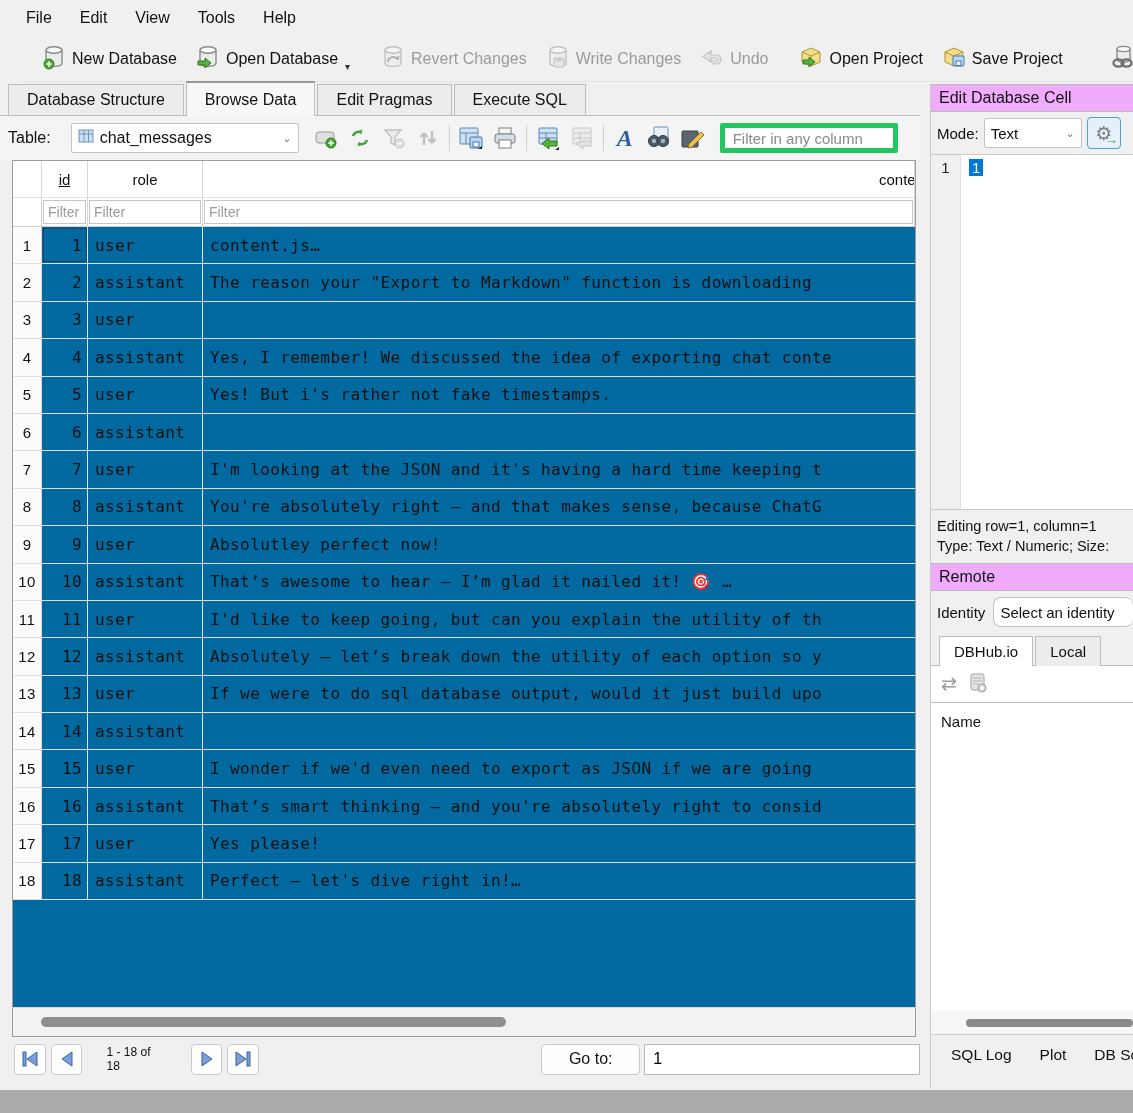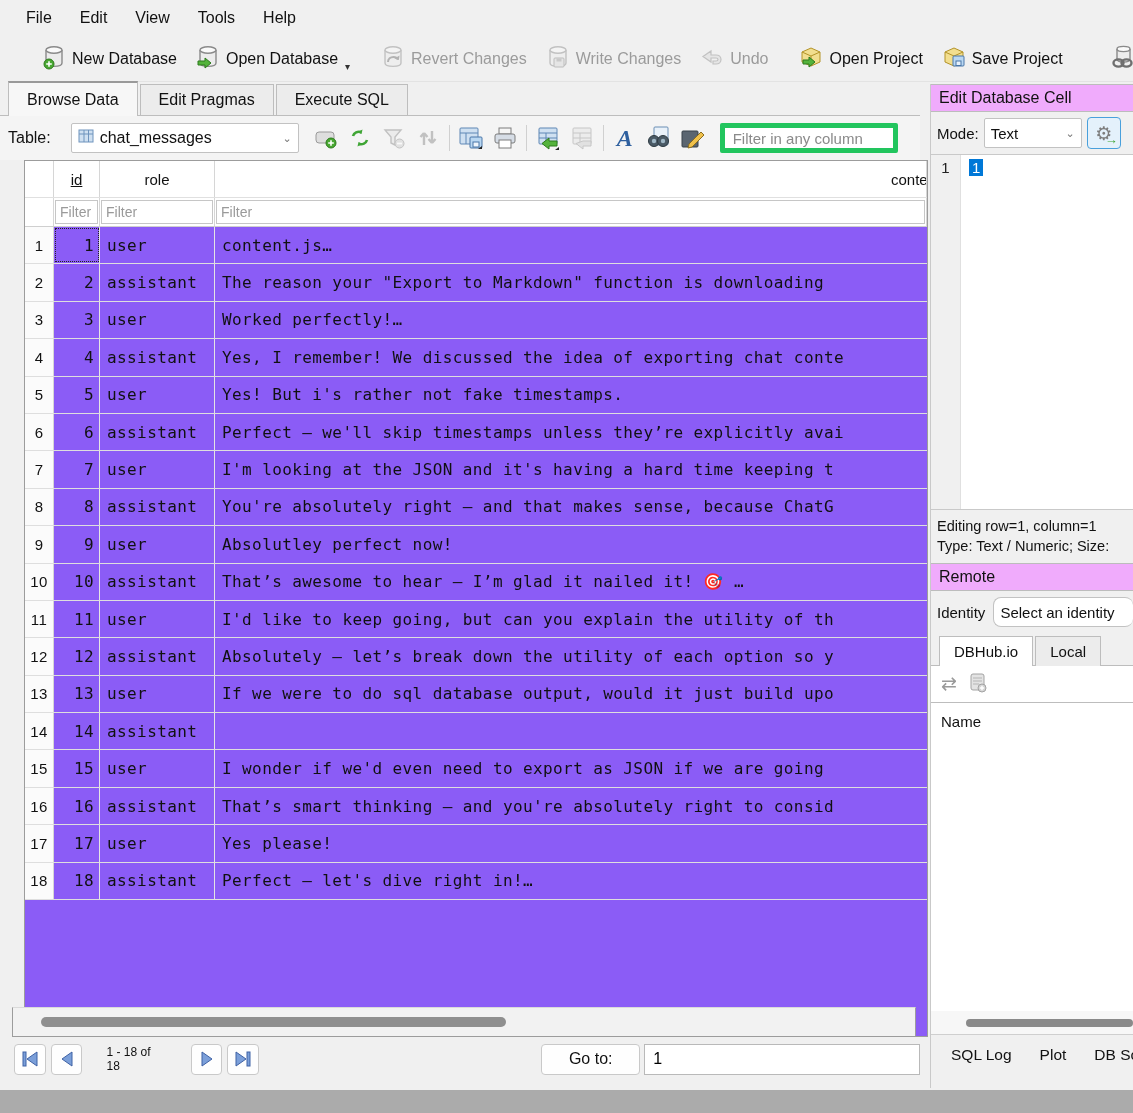--- a/index.html
+++ b/index.html
@@ -33,21 +33,21 @@
   .table-combo { width:228px; margin-left:20px; font-size:16px; }
   .combo .spacer { flex:1; }
   .combo-arrow { color:#777; font-size:11px; }
   .ic-btn { width:34px; height:32px; display:flex; align-items:center; justify-content:center; border-radius:3px; position:relative; }
   .ic-btn.disabled { opacity:.5; filter:grayscale(1); }
   .bsep { width:1px; height:26px; background:#d0d0d0; margin:0 4px; }
   .filter-any { width:178px; height:30px; border:5px solid #22c55e; border-radius:2px; font-size:15px; padding:0 8px; color:#111; margin-left:10px; font-family:"Liberation Sans",sans-serif; }
   .filter-any::placeholder { color:#8a8a8a; }
 
   
-  .grid { left:24px; top:160px; width:904px; height:877px; background:#8b5cf6; border:1px solid #9c9c9c; overflow:hidden; }
+  .grid { left:12px; top:160px; width:904px; height:877px; background:#0369a1; border:1px solid #9c9c9c; overflow:hidden; }
   .ghead { display:flex; height:37px; border-bottom:1px solid #e0e0e0; background:#fff; font-size:15px; }
   .gfilters { display:flex; height:29px; border-bottom:1px solid #cfcfcf; background:#fff; align-items:center; }
   .col-rn { width:29px; flex:none; }
   .col-id { width:46px; flex:none; }
   .col-role { width:115px; flex:none; }
   .col-content { flex:1; min-width:0; }
   .hcell { display:flex; align-items:center; justify-content:center; border-right:1px solid #d6d6d6; height:100%; overflow:hidden; position:relative; }
   .hcell.hcontent { justify-content:flex-start; }
   .hcontent span { position:absolute; left:676px; white-space:nowrap; }
   .fcell { height:100%; display:flex; align-items:center; border-right:1px solid #d6d6d6; padding:2px 1px; }
@@ -208,20 +208,21 @@
           <ellipse cx="14.5" cy="6" rx="6.5" ry="2.6" fill="#fafafa" stroke="#8a8a8a" stroke-width="1.4"></ellipse>
           <ellipse cx="9.5" cy="20" rx="5" ry="3.6" fill="none" stroke="#6f6f6f" stroke-width="2.4"></ellipse>
           <ellipse cx="17.5" cy="20" rx="5" ry="3.6" fill="none" stroke="#6f6f6f" stroke-width="2.4"></ellipse>
         </svg>
     </span>
     <span>Attach Database</span>
   </div>
 </div>
 
 <div class="abs tabbar">
+  <div class="mtab">Database Structure</div>
   <div class="mtab active">Browse Data</div>
   <div class="mtab">Edit Pragmas</div>
   <div class="mtab">Execute SQL</div>
 </div>
 
 <div class="abs browsebar">
   <span class="lbl">Table:</span>
   <div class="combo table-combo">
     <span>
       <svg width="16" height="16" viewBox="0 0 16 16">
@@ -362,42 +363,40 @@
     <div class="cell rnum col-rn">2</div>
     <div class="cell cid col-id">2</div>
     <div class="cell crole col-role">assistant</div>
     <div class="cell ccontent col-content">The reason your "Export to Markdown" function is downloading</div>
   </div>
 
   <div class="grow">
     <div class="cell rnum col-rn">3</div>
     <div class="cell cid col-id">3</div>
     <div class="cell crole col-role">user</div>
-    <div class="cell ccontent col-content">Worked perfectly!…</div>
   </div>
 
   <div class="grow">
     <div class="cell rnum col-rn">4</div>
     <div class="cell cid col-id">4</div>
     <div class="cell crole col-role">assistant</div>
     <div class="cell ccontent col-content">Yes, I remember! We discussed the idea of exporting chat conte</div>
   </div>
 
   <div class="grow">
     <div class="cell rnum col-rn">5</div>
     <div class="cell cid col-id">5</div>
     <div class="cell crole col-role">user</div>
     <div class="cell ccontent col-content">Yes!  But i's rather not fake timestamps.</div>
   </div>
 
   <div class="grow">
     <div class="cell rnum col-rn">6</div>
     <div class="cell cid col-id">6</div>
     <div class="cell crole col-role">assistant</div>
-    <div class="cell ccontent col-content">Perfect — we'll skip timestamps unless they’re explicitly avai</div>
   </div>
 
   <div class="grow">
     <div class="cell rnum col-rn">7</div>
     <div class="cell cid col-id">7</div>
     <div class="cell crole col-role">user</div>
     <div class="cell ccontent col-content">I'm looking at the JSON and it's having a hard time keeping t</div>
   </div>
 
   <div class="grow">

